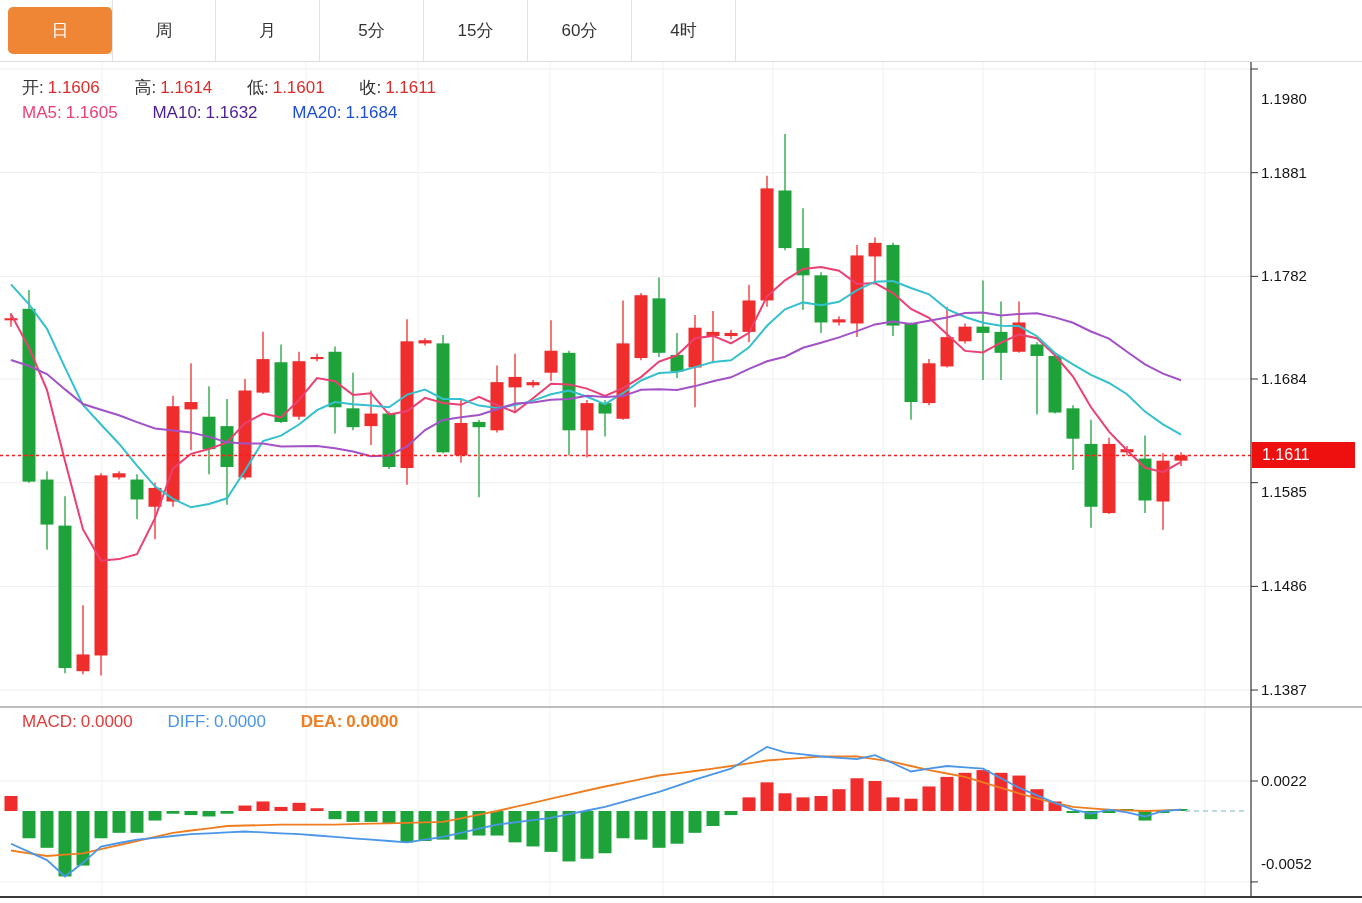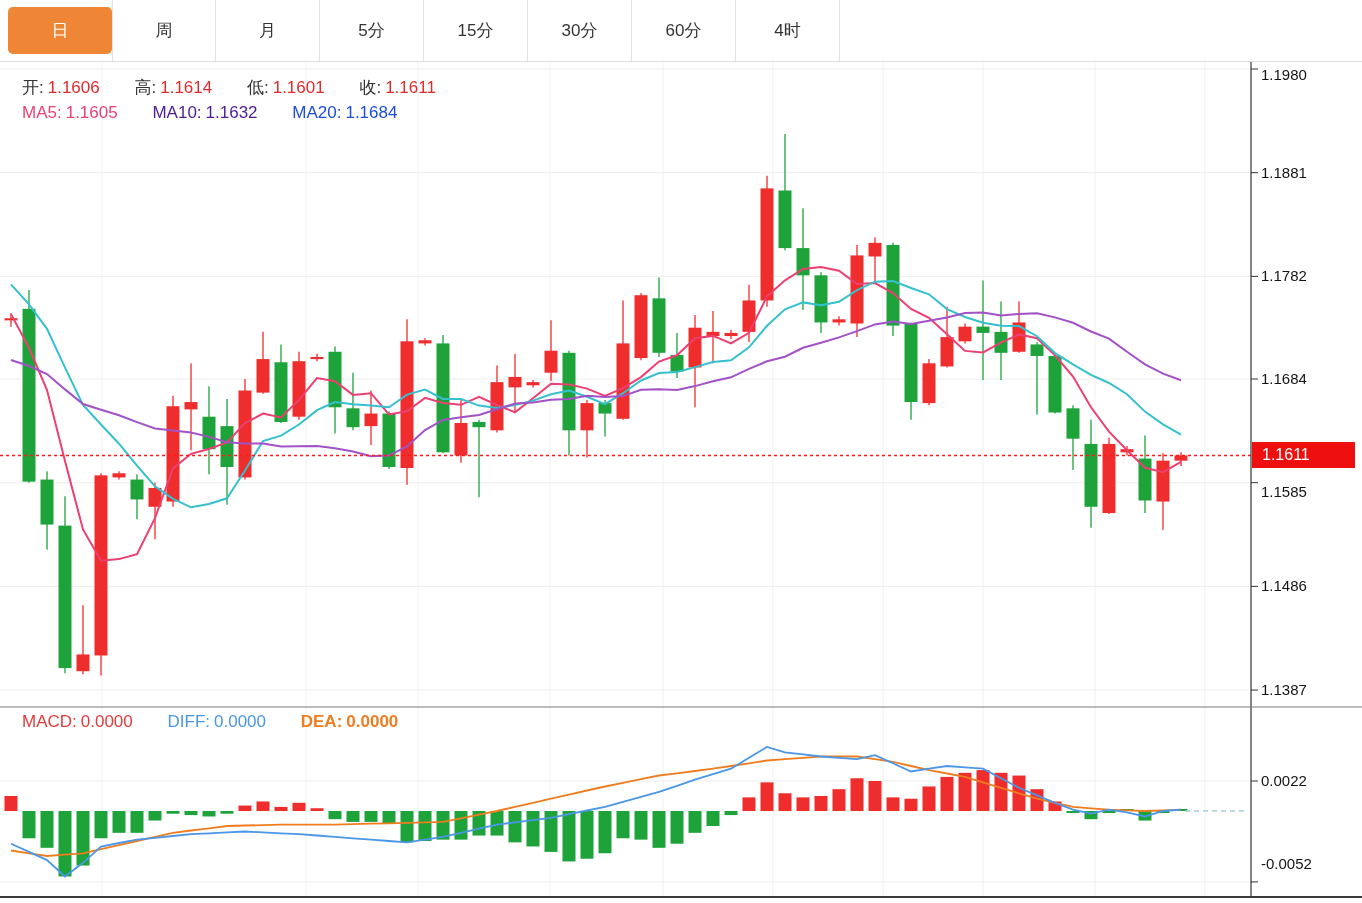--- a/index.html
+++ b/index.html
@@ -264,21 +264,20 @@
       <line x1="0" y1="707" x2="1362" y2="707" stroke="#7d7d7d" stroke-width="1.2"></line>
       <line x1="0" y1="897" x2="1362" y2="897" stroke="#3a3a3a" stroke-width="2"></line>
     </svg>
 
   <div class="tabbar" id="tabbar">
       <div class="tab active">日</div>
       <div class="tab after-active">周</div>
       <div class="tab">月</div>
       <div class="tab">5分</div>
       <div class="tab">15分</div>
-      <div class="tab">30分</div>
       <div class="tab">60分</div>
       <div class="tab">4时</div>
     </div>
 
   <div class="overlay-row" style="top:76px;">
     <span class="item"><span class="lbl">开:</span><span class="val red-val">1.1606</span></span>
     <span class="item"><span class="lbl">高:</span><span class="val red-val">1.1614</span></span>
     <span class="item"><span class="lbl">低:</span><span class="val red-val">1.1601</span></span>
     <span class="item"><span class="lbl">收:</span><span class="val red-val">1.1611</span></span>
   </div>
@@ -289,21 +288,21 @@
     <span class="item purple"><span>MA20:</span><span class="val">1.1684</span></span>
   </div>
 
   <div class="overlay-row" style="top:712px;">
     <span class="item macd-red"><span>MACD:</span><span class="val">0.0000</span></span>
     <span class="item diff-blue"><span>DIFF:</span><span class="val">0.0000</span></span>
     <span class="item dea-orange"><span>DEA:</span><span class="val">0.0000</span></span>
   </div>
 
   <div id="axis-labels">
-      <div class="axlabel" style="top: 46px; margin-top: 20px;">1.1980</div>
+      <div class="axlabel" style="top: 70px; margin-top: 20px;">1.1980</div>
       <div class="axlabel" style="top: 163.683px;">1.1881</div>
       <div class="axlabel" style="top: 267.365px;">1.1782</div>
       <div class="axlabel" style="top: 370.001px;">1.1684</div>
       <div class="axlabel" style="top: 483px;">1.1585</div>
       <div class="axlabel" style="top: 577.366px;">1.1486</div>
       <div class="axlabel" style="top: 681.049px;">1.1387</div>
       <div class="axlabel" style="top: 772.001px;">0.0022</div>
       <div class="axlabel" style="top: 855px;">-0.0052</div>
     </div>
 

